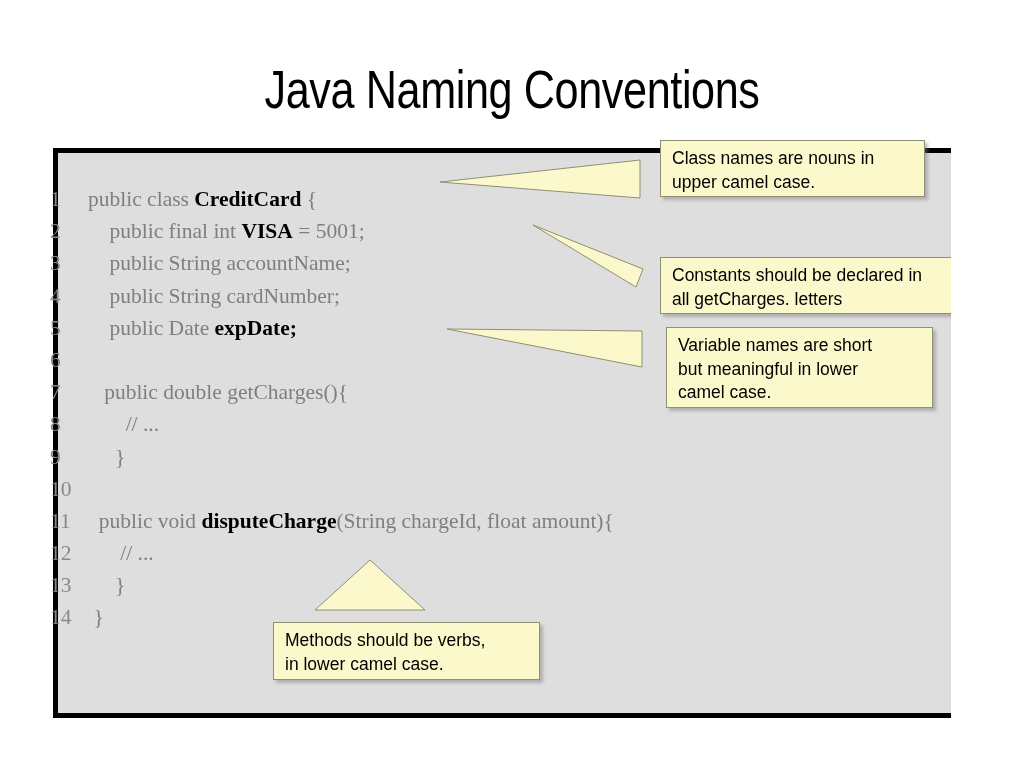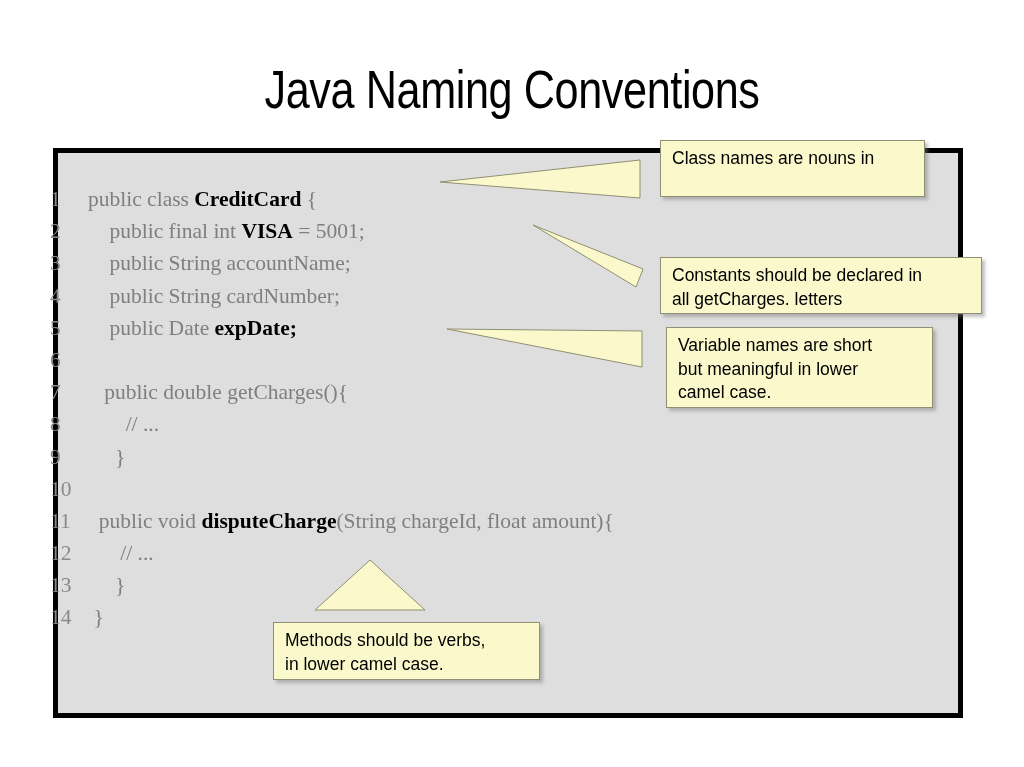--- a/index.html
+++ b/index.html
@@ -2,21 +2,21 @@
 <html><head>
 <meta charset="utf-8">
 <style>
   html, body {
     margin: 0;
     padding: 0;
     background: #ffffff;
   }
   #slide {
     position: relative;
-    width: 1024px;
+    width: 951px;
     height: 767px;
     background: #ffffff;
     overflow: hidden;
     font-family: "Liberation Sans", sans-serif;
   }
 
   
   #slide-title {
     position: absolute;
     left: 0;
@@ -131,20 +131,21 @@
   </div>
 
   <div class="tail" id="tail-method">
     <svg width="140" height="55" viewBox="0 0 140 55">
       <polygon points="70,0 125,50 15,50" fill="#fbf8cc" stroke="#8f8f73" stroke-width="1"></polygon>
     </svg>
   </div>
 
   <div class="callout" id="callout-class">
     <div>Class names are nouns in</div>
+    <div>upper camel case.</div>
   </div>
 
   <div class="callout" id="callout-constant">
     <div>Constants should be declared in</div>
     <div>all getCharges. letters</div>
   </div>
 
   <div class="callout" id="callout-variable">
     <div>Variable names are short</div>
     <div>but meaningful in lower</div>

